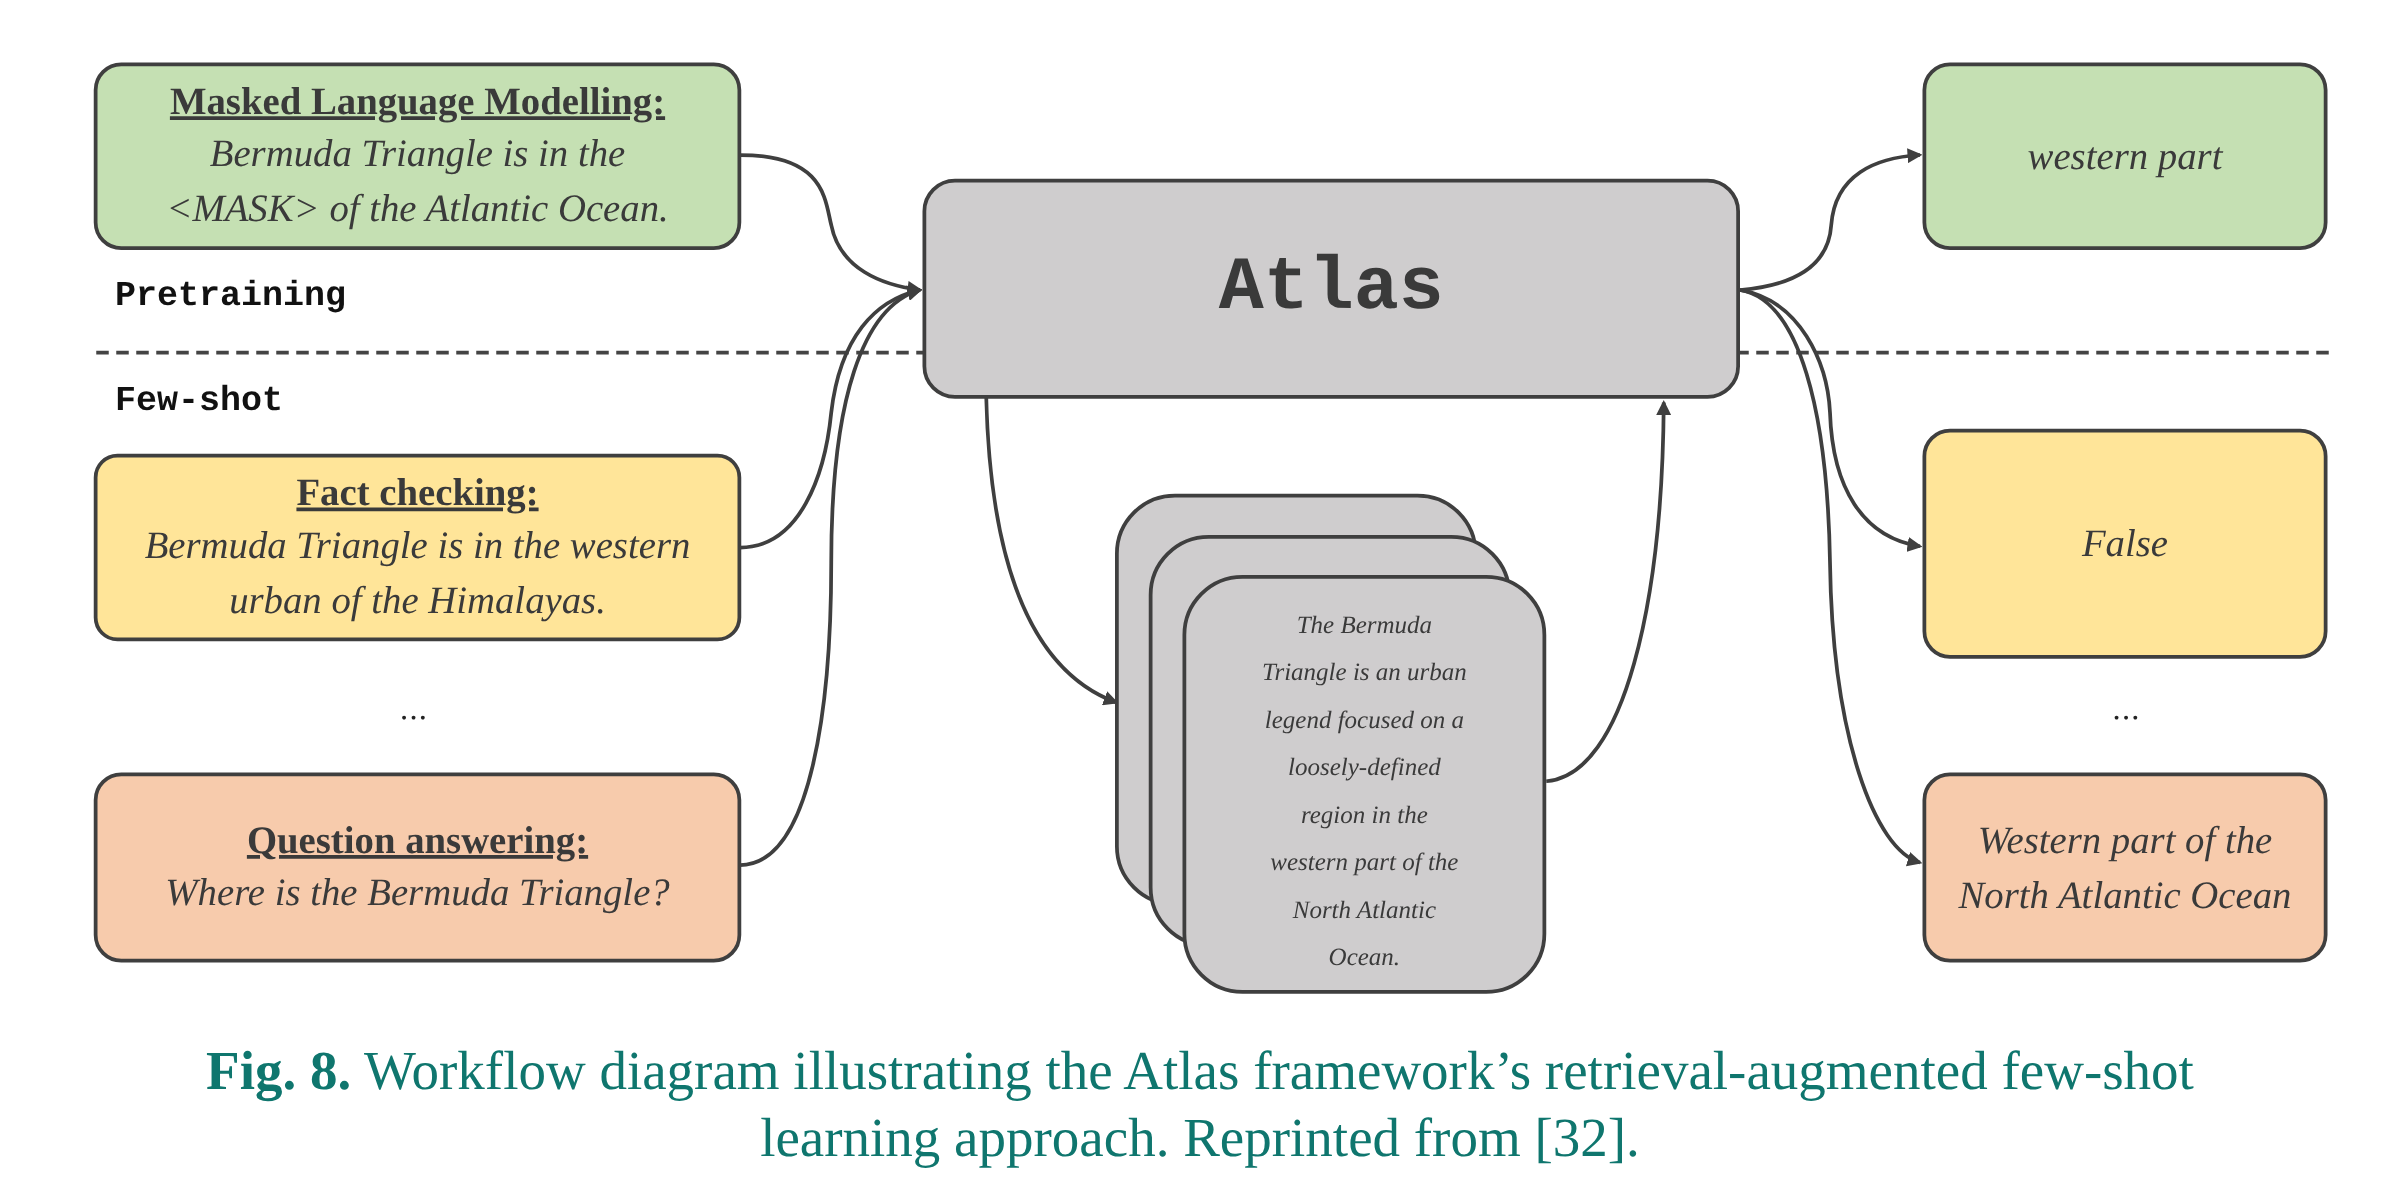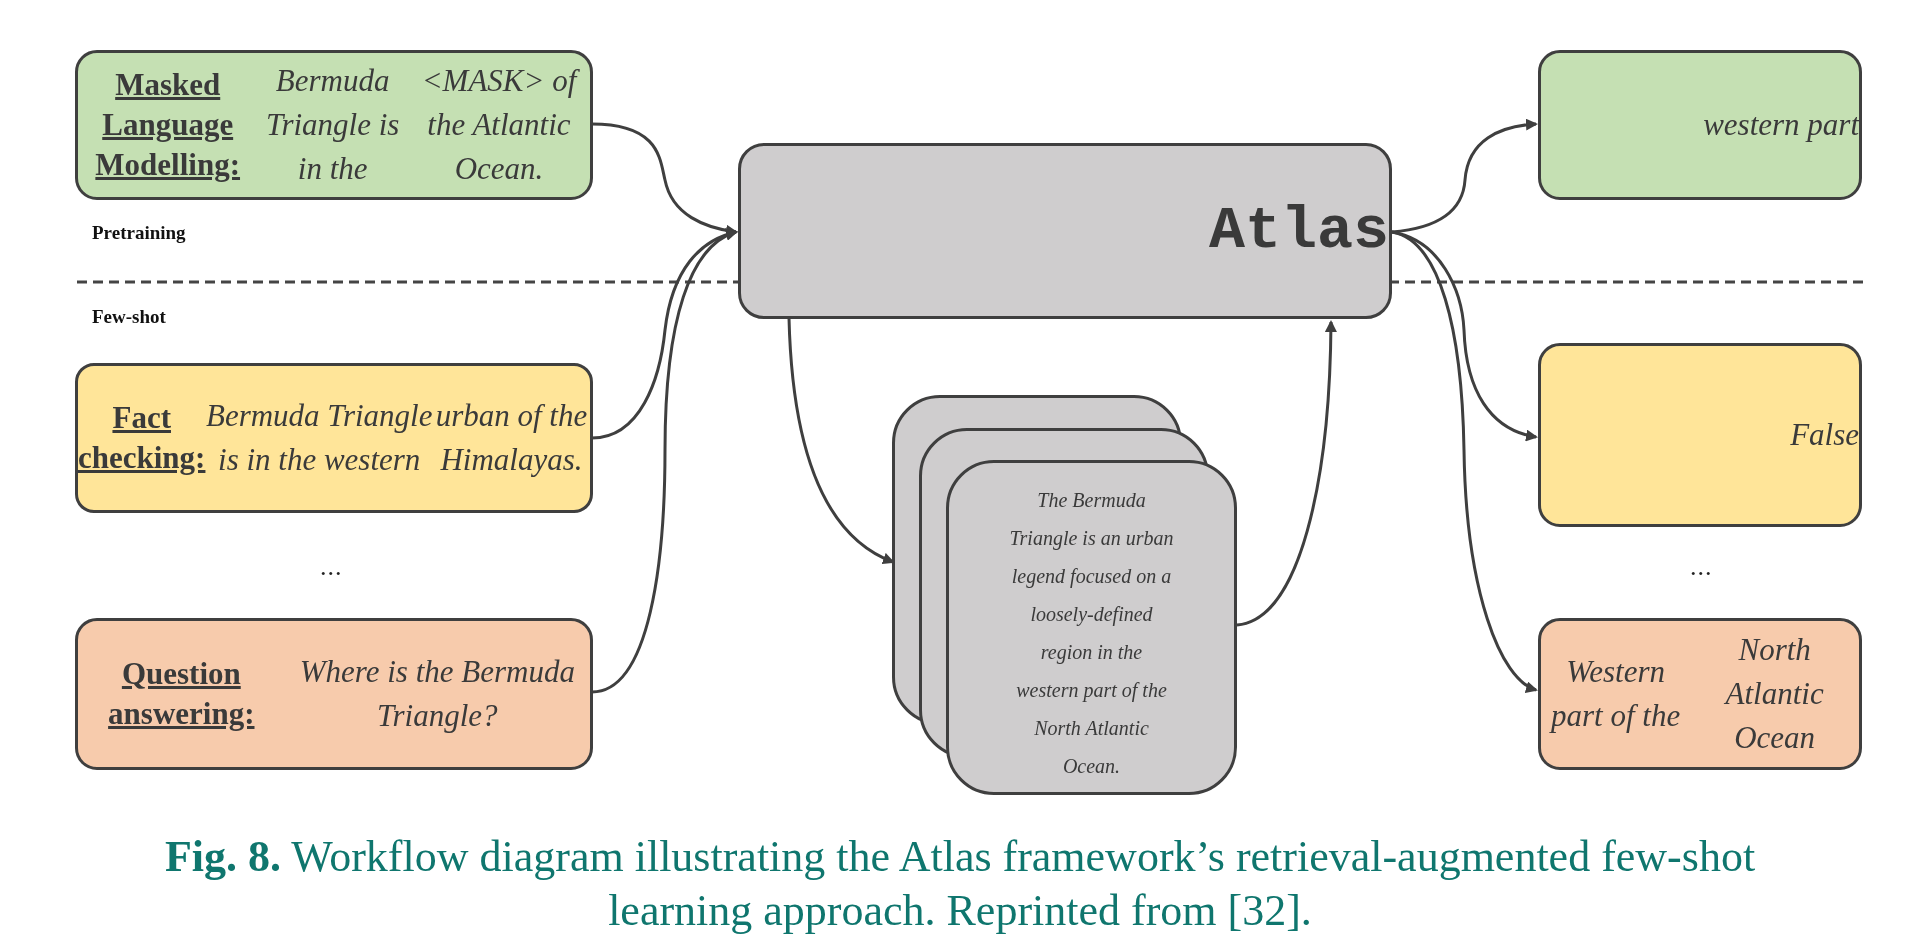--- a/index.html
+++ b/index.html
@@ -1,25 +1,25 @@
 <!DOCTYPE html>
 <html><head>
 <meta charset="utf-8">
 <style>
   html,body{margin:0;padding:0;background:#ffffff;}
   body{width:1920px;height:950px;position:relative;overflow:hidden;font-family:"Liberation Serif",serif;}
   #diagram{position:absolute;left:0;top:0;}
-  .box{position:absolute;box-sizing:border-box;border:3px solid #3f3f3f;border-radius:22px;display:flex;flex-direction:row;align-items:center;justify-content:flex-end;text-align:center;color:#3a3a3a;}
+  .box{position:absolute;box-sizing:border-box;border:3px solid #3f3f3f;border-radius:22px;display:flex;flex-direction:column;align-items:center;justify-content:center;text-align:center;color:#3a3a3a;}
   .b-title{font-weight:bold;text-decoration:underline;font-size:31px;line-height:40px;}
   .b-text{font-style:italic;font-size:31px;line-height:44px;}
   .green{background:#c5e0b3;}
   .yellow{background:#ffe599;}
   .orange{background:#f7cbac;}
   .gray{background:#cfcdce;}
-  .phase{position:absolute;font-family:Liberation Serif, serif;font-weight:bold;font-size:19px;color:#111;}
+  .phase{position:absolute;font-family:Liberation Mono, monospace;font-weight:bold;font-size:28px;color:#111;}
   .ellipsis{position:absolute;font-size:26px;color:#222;letter-spacing:1px;}
   .atlas-title{font-family:"Liberation Mono",monospace;font-weight:bold;font-size:60px;color:#3a3a3a;}
   .doc{position:absolute;box-sizing:border-box;border:3px solid #3f3f3f;border-radius:48px;background:#cfcdce;}
   .doc-text{font-style:italic;font-size:20px;line-height:38px;color:#3a3a3a;text-align:center;padding:18px 14px;}
   #caption{position:absolute;left:0;width:1920px;top:830px;text-align:center;font-family:"Liberation Serif",serif;font-size:44px;line-height:54px;color:#0f766e;}
   #caption b{font-weight:bold;}
 </style>
 </head>
 <body>
 

